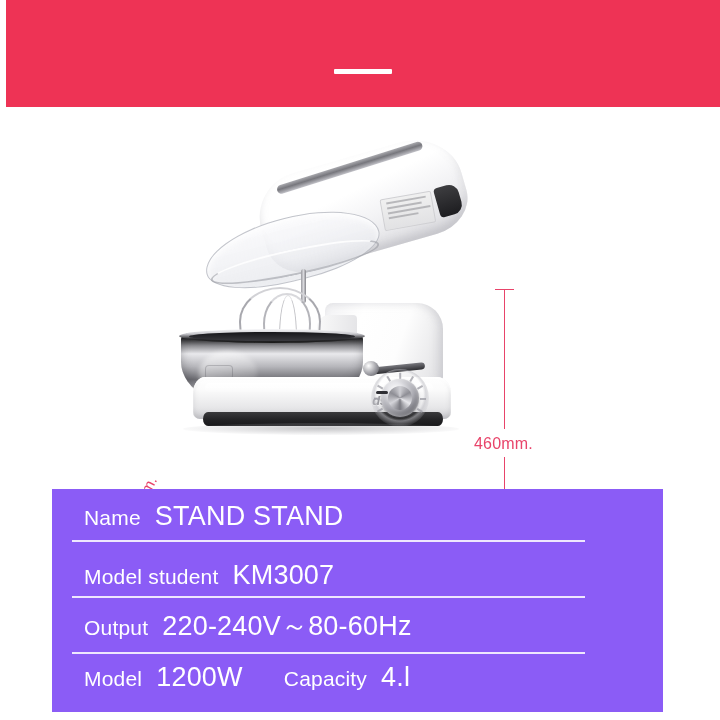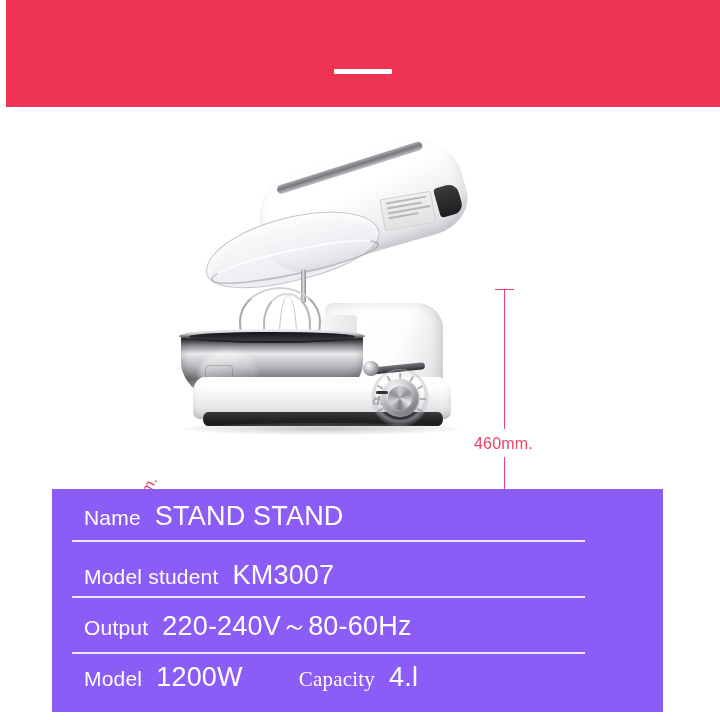--- a/index.html
+++ b/index.html
@@ -504,21 +504,21 @@
     font-size: 27px;
     font-weight: 400;
     color: #ffffff;
     margin-left: 14px;
     letter-spacing: 0.2px;
   }
   #row-name    { padding-top: 12px; height: 53px; }
   #row-model   { padding-top: 18px;  height: 56px; }
   #row-voltage { padding-top: 10px; height: 56px; }
   #row-output  { padding-top: 8px;  height: 54px; }
-  #row-output .spec-key.second { margin-left: 56px; font-family: Liberation Serif, serif; }
+  #row-output .spec-key.second { margin-left: 41px; }
 </style>
 </head>
 <body>
 
 <div id="page">
 
   <div class="banner">
     <div class="banner-dash"></div>
   </div>
 

